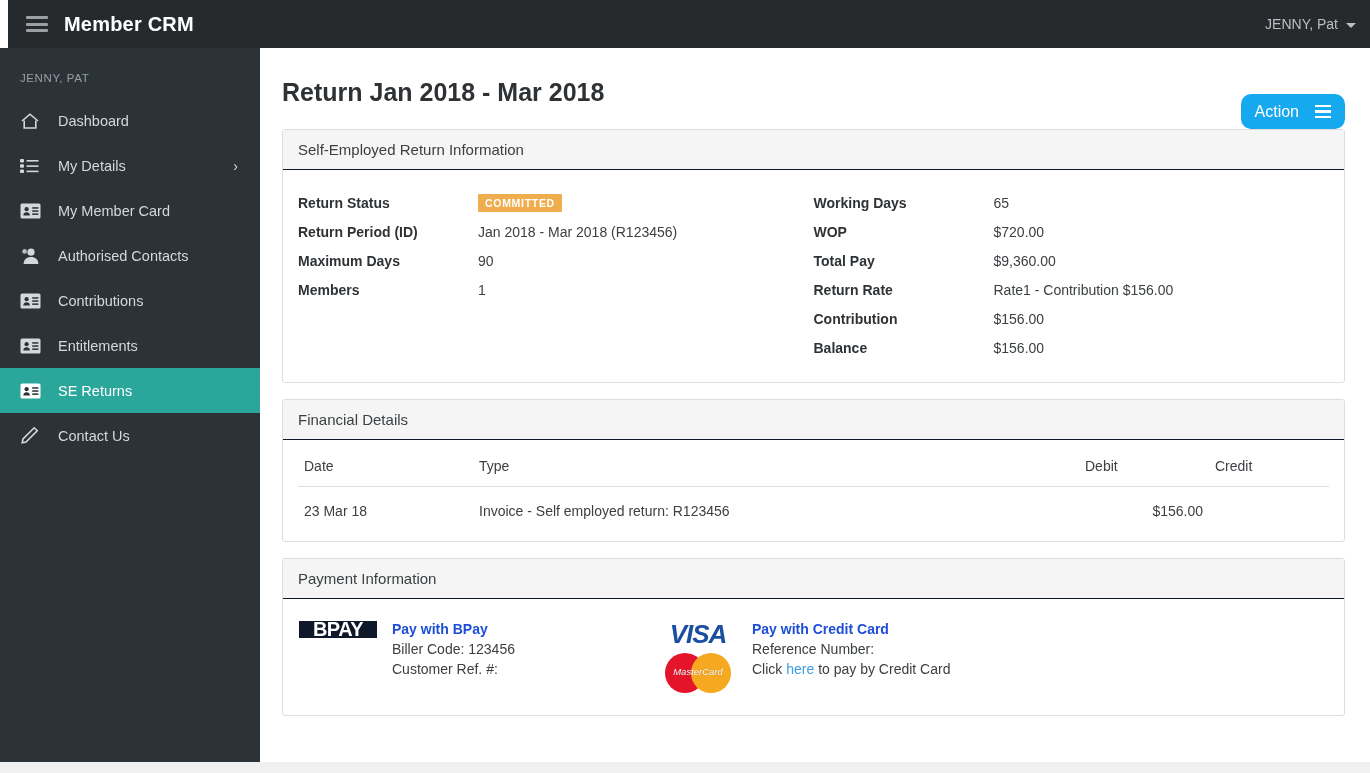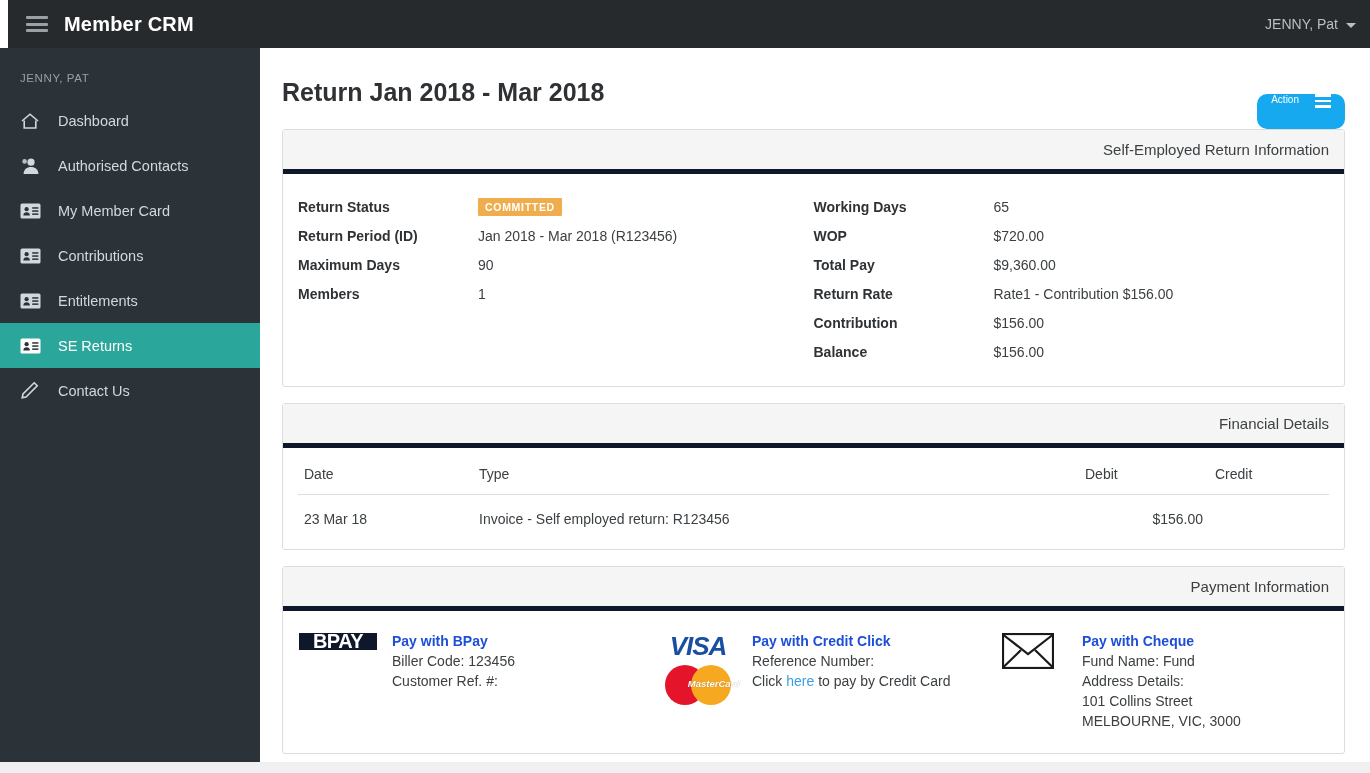--- a/index.html
+++ b/index.html
@@ -51,33 +51,33 @@
 
   
   .main { position:absolute; top:48px; left:260px; width:1110px; height:725px; background:#ffffff; }
   .page-title {
     font-size:25px; font-weight:bold; color:#2f3235;
     padding:30px 0 0 22px;
   }
   .action-btn {
     position:absolute; top:46px; right:25px;
     background:#17a9f0; color:#fff; border:none; border-radius:10px;
-    height:35px; padding:0 14px; font-size:10px; cursor:pointer;
-    display:flex; align-items:flex-start; gap:16px; font-family:"Liberation Sans", sans-serif;
+    height:35px; padding:0 14px; font-size:16px; cursor:pointer;
+    display:flex; align-items:center; gap:16px; font-family:"Liberation Sans", sans-serif;
   }
   .action-btn .bars { display:flex; flex-direction:column; gap:3px; }
   .action-btn .bars i { display:block; width:16px; height:2.5px; background:#fff; }
 
   
   .panel {
     margin:0 25px 16px 22px; border:1px solid #dddddd; border-radius:3px; background:#fff;
   }
   .panel-head {
-    background:#f5f5f5; border-bottom:5px solid #0f172a;
-    padding:11px 15px; font-size:15px; color:#3c4043;text-align:right;
+    background:#f5f5f5; border-bottom:1px solid #0f172a;
+    padding:11px 15px; font-size:15px; color:#3c4043;
   }
   .panel-body { padding:18px 15px 20px 15px; }
 
   
   .info-cols { display:flex; }
   .info-col { width:50%; }
   .info-row { display:flex; align-items:center; height:29px; }
   .info-label { width:180px; font-weight:bold; font-size:14px; color:#2f3235; flex-shrink:0; }
   .info-value { font-size:14px; color:#3c4043; }
   .badge {
@@ -118,22 +118,22 @@
   .visa {
     font-size:26px; font-weight:bold; font-style:italic; color:#1a4ea0;
     letter-spacing:-1px; line-height:1;
   }
   
   .mc { position:relative; width:66px; height:40px; }
   .mc .c { position:absolute; top:0; width:40px; height:40px; border-radius:50%; }
   .mc .c-red { left:0; background:#e4152b; }
   .mc .c-org { right:0; background:#f6a821; }
   .mc .label {
-    position:absolute; top:13px; left:16px; width:66px; text-align:center;
-    font-size:9.5px; font-weight:bold; font-style:italic; color:#fff; z-index:3;
+    position:absolute; top:13px; left:0; width:66px; text-align:center;
+    font-size:9.5px; font-weight:normal; font-style:italic; color:#fff; z-index:3;
     text-shadow:0 0 1px rgba(0,0,0,.35);
   }
   .footer-strip { position:absolute; left:0; bottom:0; width:1370px; height:11px; background:#f0f0f0; }
 </style>
 </head>
 <body>
 
 <div id="app">
 
   <div class="topbar">
@@ -156,40 +156,54 @@
           <span class="nav-icon">
             <svg width="20" height="18" viewBox="0 0 20 18" fill="none" stroke="currentColor" stroke-width="1.6">
               <path d="M2 9 L10 2.2 L18 9"></path>
               <path d="M4.2 8.6 V16 H15.8 V8.6"></path>
             </svg>
           </span>
           <span>Dashboard</span>
         </div>
         <div class="nav-item">
           <span class="nav-icon">
-            <svg width="20" height="18" viewBox="0 0 20 18" fill="currentColor">
-              <circle cx="11" cy="5.2" r="3.6"></circle>
-              <path d="M3.6 17 C3.6 12.6 6.9 10 11 10 C15.1 10 18.4 12.6 18.4 17 Z"></path>
-              <circle cx="4.6" cy="4.4" r="2.3" opacity=".85"></circle>
-            </svg>
-          </span>
-          <span>Authorised Contacts</span>
+            <svg width="19" height="16" viewBox="0 0 19 16" fill="currentColor">
+              <rect x="0" y="1" width="4" height="3.4" rx="1"></rect>
+              <rect x="0" y="6.3" width="4" height="3.4" rx="1"></rect>
+              <rect x="0" y="11.6" width="4" height="3.4" rx="1"></rect>
+              <rect x="6.5" y="2" width="12" height="1.6"></rect>
+              <rect x="6.5" y="7.3" width="12" height="1.6"></rect>
+              <rect x="6.5" y="12.6" width="12" height="1.6"></rect>
+            </svg>
+          </span>
+          <span>My Details</span>
+          <span class="nav-chevron">›</span>
         </div>
         <div class="nav-item">
           <span class="nav-icon">
             <svg width="21" height="16" viewBox="0 0 21 16" fill="currentColor">
               <rect x="0.5" y="0.5" width="20" height="15" rx="1.6"></rect>
               <circle cx="6.6" cy="6.2" r="2.1" fill="#2b3238"></circle>
               <path d="M3.3 12.6 C3.3 10.4 4.8 9.3 6.6 9.3 C8.4 9.3 9.9 10.4 9.9 12.6 Z" fill="#2b3238"></path>
               <rect x="12.2" y="4.2" width="6.2" height="1.5" fill="#2b3238"></rect>
               <rect x="12.2" y="7.3" width="6.2" height="1.5" fill="#2b3238"></rect>
               <rect x="12.2" y="10.4" width="6.2" height="1.5" fill="#2b3238"></rect>
             </svg>
           </span>
           <span>My Member Card</span>
+        </div>
+        <div class="nav-item">
+          <span class="nav-icon">
+            <svg width="20" height="18" viewBox="0 0 20 18" fill="currentColor">
+              <circle cx="11" cy="5.2" r="3.6"></circle>
+              <path d="M3.6 17 C3.6 12.6 6.9 10 11 10 C15.1 10 18.4 12.6 18.4 17 Z"></path>
+              <circle cx="4.6" cy="4.4" r="2.3" opacity=".85"></circle>
+            </svg>
+          </span>
+          <span>Authorised Contacts</span>
         </div>
         <div class="nav-item">
           <span class="nav-icon">
             <svg width="21" height="16" viewBox="0 0 21 16" fill="currentColor">
               <rect x="0.5" y="0.5" width="20" height="15" rx="1.6"></rect>
               <circle cx="6.6" cy="6.2" r="2.1" fill="#2b3238"></circle>
               <path d="M3.3 12.6 C3.3 10.4 4.8 9.3 6.6 9.3 C8.4 9.3 9.9 10.4 9.9 12.6 Z" fill="#2b3238"></path>
               <rect x="12.2" y="4.2" width="6.2" height="1.5" fill="#2b3238"></rect>
               <rect x="12.2" y="7.3" width="6.2" height="1.5" fill="#2b3238"></rect>
               <rect x="12.2" y="10.4" width="6.2" height="1.5" fill="#2b3238"></rect>
@@ -341,46 +355,28 @@
           <div class="pay-col pay-col-2">
             <div class="pay-logo">
               <div class="visa">VISA</div>
               <div class="mc">
                 <div class="c c-red"></div>
                 <div class="c c-org"></div>
                 <div class="label">MasterCard</div>
               </div>
             </div>
             <div class="pay-text">
-              <div class="pay-title">Pay with Credit Click</div>
+              <div class="pay-title">Pay with Credit Card</div>
               <div>Reference Number:</div>
               <div>
                 <span>Click </span><a class="link">here</a><span> to pay by Credit Card</span>
               </div>
             </div>
           </div>
 
-          <div class="pay-col pay-col-3">
-            <div class="pay-logo">
-              <span>
-                <svg width="52" height="36" viewBox="0 0 52 36">
-                  <rect x="1" y="1" width="50" height="34" fill="#fff" stroke="#1a1a1a" stroke-width="2.2"></rect>
-                  <path d="M1.5 2 L26 21 L50.5 2" fill="none" stroke="#1a1a1a" stroke-width="2.2"></path>
-                  <path d="M1.5 34 L19 17 M50.5 34 L33 17" fill="none" stroke="#1a1a1a" stroke-width="2.2"></path>
-                </svg>
-              </span>
-            </div>
-            <div class="pay-text">
-              <div class="pay-title">Pay with Cheque</div>
-              <div>Fund Name: Fund</div>
-              <div>Address Details:</div>
-              <div>101 Collins Street</div>
-              <div>MELBOURNE, VIC, 3000</div>
-            </div>
-          </div>
 
         </div>
       </div>
     </div>
   </div>
 
   <div class="footer-strip"></div>
 </div>
 
 </body></html>

